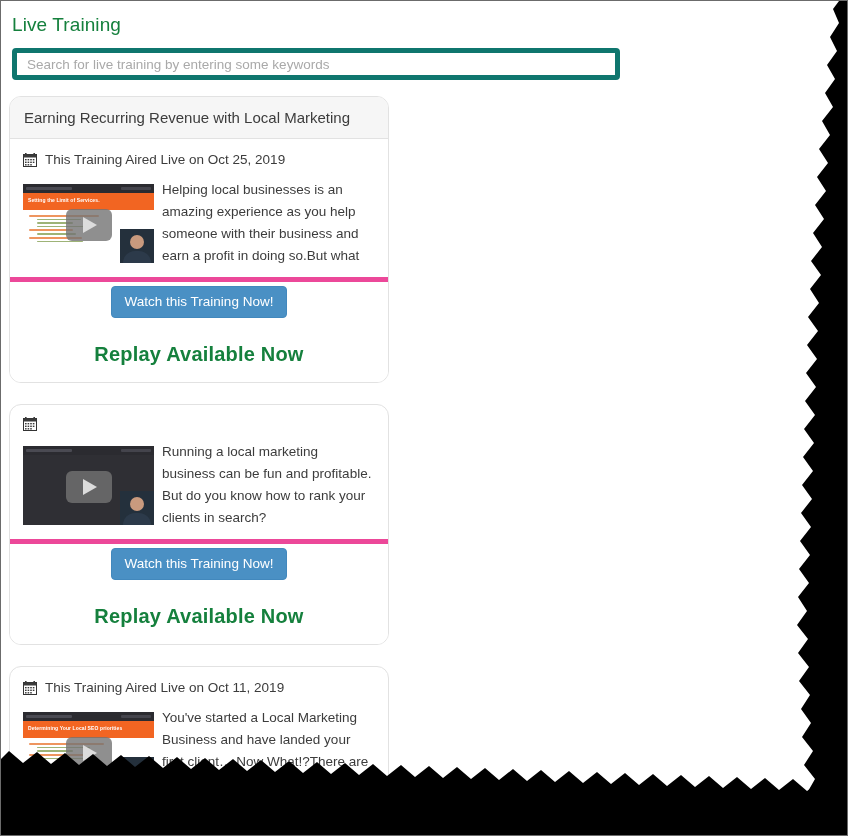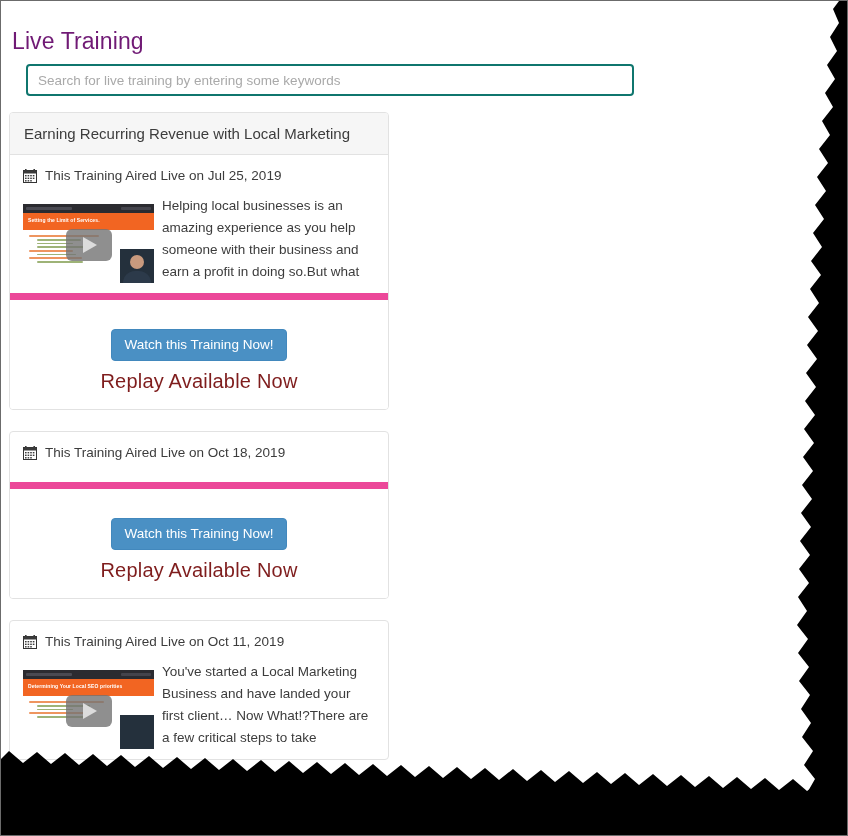--- a/index.html
+++ b/index.html
@@ -25,47 +25,46 @@
     position: absolute;
     left: 0; top: 0;
     width: 846px;
     padding: 0;
     box-sizing: border-box;
     background: #fff;
   }
 
   
   .page-title {
-    font-size: 23px;
-    color: #701a75;
+    font-size: 19px;
+    color: #15803d;
     font-weight: normal;
     margin: 0;
-    padding: 28px 0 0 11px;
+    padding: 12px 0 0 11px;
     letter-spacing: 0.1px;
     line-height: 24px;
   }
 
   
   .search-wrap {
     padding: 11px 0 0 11px;
   }
   .search-input {
     display: block;
     width: 608px;
     height: 32px;
     box-sizing: border-box;
     padding: 5px 10px;
     font-family: "Liberation Sans", sans-serif;
     font-size: 13.5px;
     color: #555;
     background: #fff;
-    border: 2px solid #0f766e;
+    border: 5px solid #0f766e;
     border-radius: 4px;
     outline: none;
-    margin-left: 14px;
   }
   .search-input::placeholder {
     color: #a9a9a9;
     opacity: 1;
   }
 
   
   .grid {
     display: flex;
     flex-wrap: wrap;
@@ -75,21 +74,21 @@
   }
   .col {
     width: 380px;
     margin: 0 20px 21px 0;
   }
 
   
   .panel {
     background: #ffffff;
     border: 1px solid #e2e2e2;
-    border-radius: 4px;
+    border-radius: 12px;
     box-sizing: border-box;
     overflow: hidden;
   }
   .panel-heading {
     background: #f6f6f6;
     border-bottom: 1px solid #e2e2e2;
     padding: 10px 14px;
     box-sizing: border-box;
     height: 42px;
   }
@@ -121,21 +120,21 @@
     width: 14px;
     height: 14px;
     margin-right: 8px;
     flex: 0 0 auto;
     position: relative;
   }
 
   
   .media {
     display: flex;
-    align-items: flex-end;
+    align-items: center;
   }
   .thumb {
     position: relative;
     width: 131px;
     height: 79px;
     flex: 0 0 auto;
     background: #111;
     overflow: hidden;
   }
   .thumb .chrome {
@@ -238,44 +237,44 @@
     font-size: 13.5px;
     line-height: 22px;
     color: #3c3c3c;
     padding-left: 8px;
     overflow: hidden;
     max-height: 88px;
   }
 
   
   .panel-footer {
-    border-top: 7px solid #ec4899;
-    padding: 29px 10px 16px 10px;
+    border-top: 5px solid #ec4899;
+    padding: 4px 10px 16px 10px;
     text-align: center;
     background: #ffffff;
     box-sizing: border-box;
   }
   .btn-watch {
     display: inline-block;
     background: #4a90c4;
     border: 1px solid #4288bd;
     color: #ffffff;
     font-family: "Liberation Sans", sans-serif;
     font-size: 13.5px;
     line-height: 18px;
     padding: 6px 13px;
     border-radius: 4px;
     cursor: pointer;
     white-space: nowrap;
   }
   .replay {
-    margin: 8px 0 0 0;
+    margin: 24px 0 0 0;
     font-size: 20px;
-    font-weight: normal;
-    color: #7f1d1d;
+    font-weight: bold;
+    color: #15803d;
     line-height: 24px;
     letter-spacing: 0.2px;
   }
 
   
   .mask {
     position: absolute;
     pointer-events: none;
   }
   #mask-right { right: 0; top: 0; width: 70px; height: 836px; }
@@ -316,21 +315,21 @@
                     <rect x="2" y="8.6" width="1.6" height="1.4"></rect>
                       <rect x="4.6" y="8.6" width="1.6" height="1.4"></rect>
                     <rect x="7.2" y="8.6" width="1.6" height="1.4"></rect>
                       <rect x="9.8" y="8.6" width="1.6" height="1.4"></rect>
                     <rect x="2" y="11.1" width="1.6" height="1.4"></rect>
                       <rect x="4.6" y="11.1" width="1.6" height="1.4"></rect>
                     <rect x="7.2" y="11.1" width="1.6" height="1.4"></rect>
                   </g>
                 </svg>
               </span>
-              <span>This Training Aired Live on Jul 25, 2019</span>
+              <span>This Training Aired Live on Oct 25, 2019</span>
             </div>
             <div class="media">
               <div class="thumb">
                 <div class="chrome"></div>
                 <div class="slide">
                   <div class="band">
                     <span class="band-text">Setting the Limit of Services.</span>
                   </div>
                   <div class="bullets">
                     <div class="bl o" style="width:58%"></div>
@@ -377,21 +376,32 @@
                     <rect x="2" y="8.6" width="1.6" height="1.4"></rect>
                       <rect x="4.6" y="8.6" width="1.6" height="1.4"></rect>
                     <rect x="7.2" y="8.6" width="1.6" height="1.4"></rect>
                       <rect x="9.8" y="8.6" width="1.6" height="1.4"></rect>
                     <rect x="2" y="11.1" width="1.6" height="1.4"></rect>
                       <rect x="4.6" y="11.1" width="1.6" height="1.4"></rect>
                     <rect x="7.2" y="11.1" width="1.6" height="1.4"></rect>
                   </g>
                 </svg>
               </span>
-              <span>This Training Aired Live on Oct 18, 2019</span>
+            </div>
+            <div class="media">
+              <div class="thumb dark-slide">
+                <div class="chrome"></div>
+                <div class="slide" style="background:#2f2f34"></div>
+                <div class="play"></div>
+                <div class="pip">
+                  <div class="head"></div>
+                    <div class="body"></div>
+                </div>
+              </div>
+              <div class="desc">Running a local marketing business can be fun and profitable. But do you know how to rank your clients in search?</div>
             </div>
           </div>
           <div class="panel-footer">
             <button class="btn-watch">Watch this Training Now!</button>
             <div class="replay">Replay Available Now</div>
           </div>
         </div>
       </div>
 
       <div class="col">

